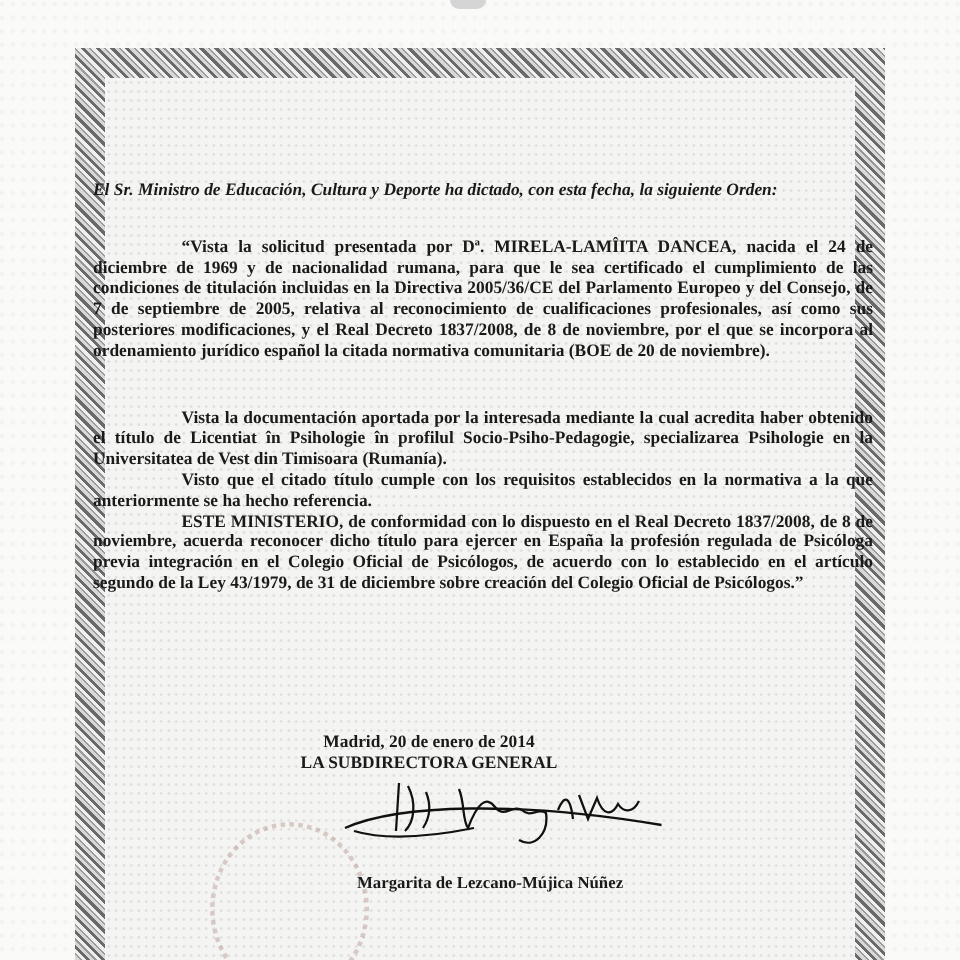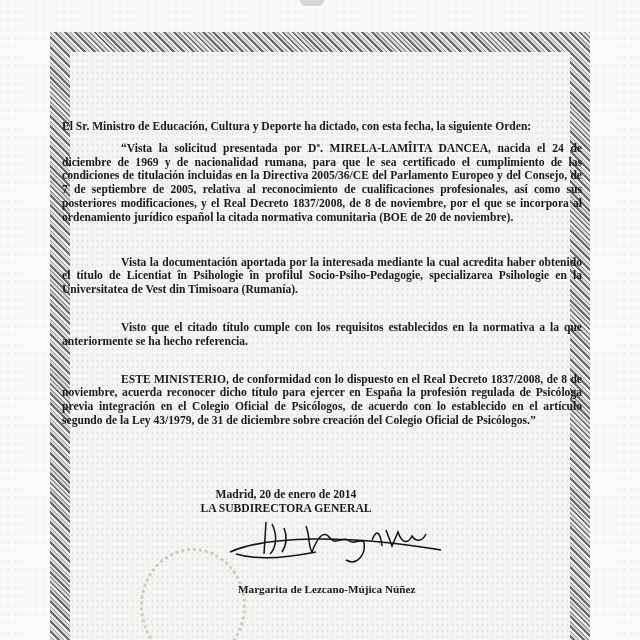--- a/index.html
+++ b/index.html
@@ -12,23 +12,23 @@
       box-sizing:border-box; border:20px solid transparent;
       border-image: repeating-linear-gradient(45deg,#6a6a6a 0 2px,#d8d8d8 2px 4px,#9a9a9a 4px 5px,#efefef 5px 7px) 20;
   }
   .inner { position:absolute; left:70px; top:52px; width:500px; height:600px;
       background:
         radial-gradient(circle, rgba(120,120,120,0.18) 0.6px, transparent 1.2px) 0 0/5px 6px,
         #f4f4f2; }
   .content { position:absolute; left:62px; top:120px; width:520px; font-size:11.6px; line-height:13.8px; }
   .p { margin:0; text-align:justify; font-weight:bold; }
   .indent { text-indent:59px; }
-  .intro { margin-bottom:8px; }
+  .intro { margin-bottom:24px;font-style:italic; }
   .gap1 { margin-top:31px; }
-  .gap2 { margin-top:24px; }
+  .gap2 { }
   .b { font-weight:900; }
   .sig-block { position:absolute; left:0; top:488px; width:552px; text-align:center; font-weight:bold; font-size:11.6px; line-height:14px; }
   .sig-block .date { padding-left:20px; }
   .signature { position:absolute; left:226px; top:516px; width:220px; height:48px; }
   .signer { position:absolute; left:238px; top:583px; font-size:11.2px; font-weight:bold; }
   .stamp { position:absolute; left:140px; top:548px; width:100px; height:110px; border-radius:50%;
       border:3px dotted rgba(160,120,110,0.35); }
   .top-mark { position:absolute; left:300px; top:0; width:24px; height:6px; border-radius:0 0 12px 12px; background:#d5d5d5; }
 </style>
 </head>

